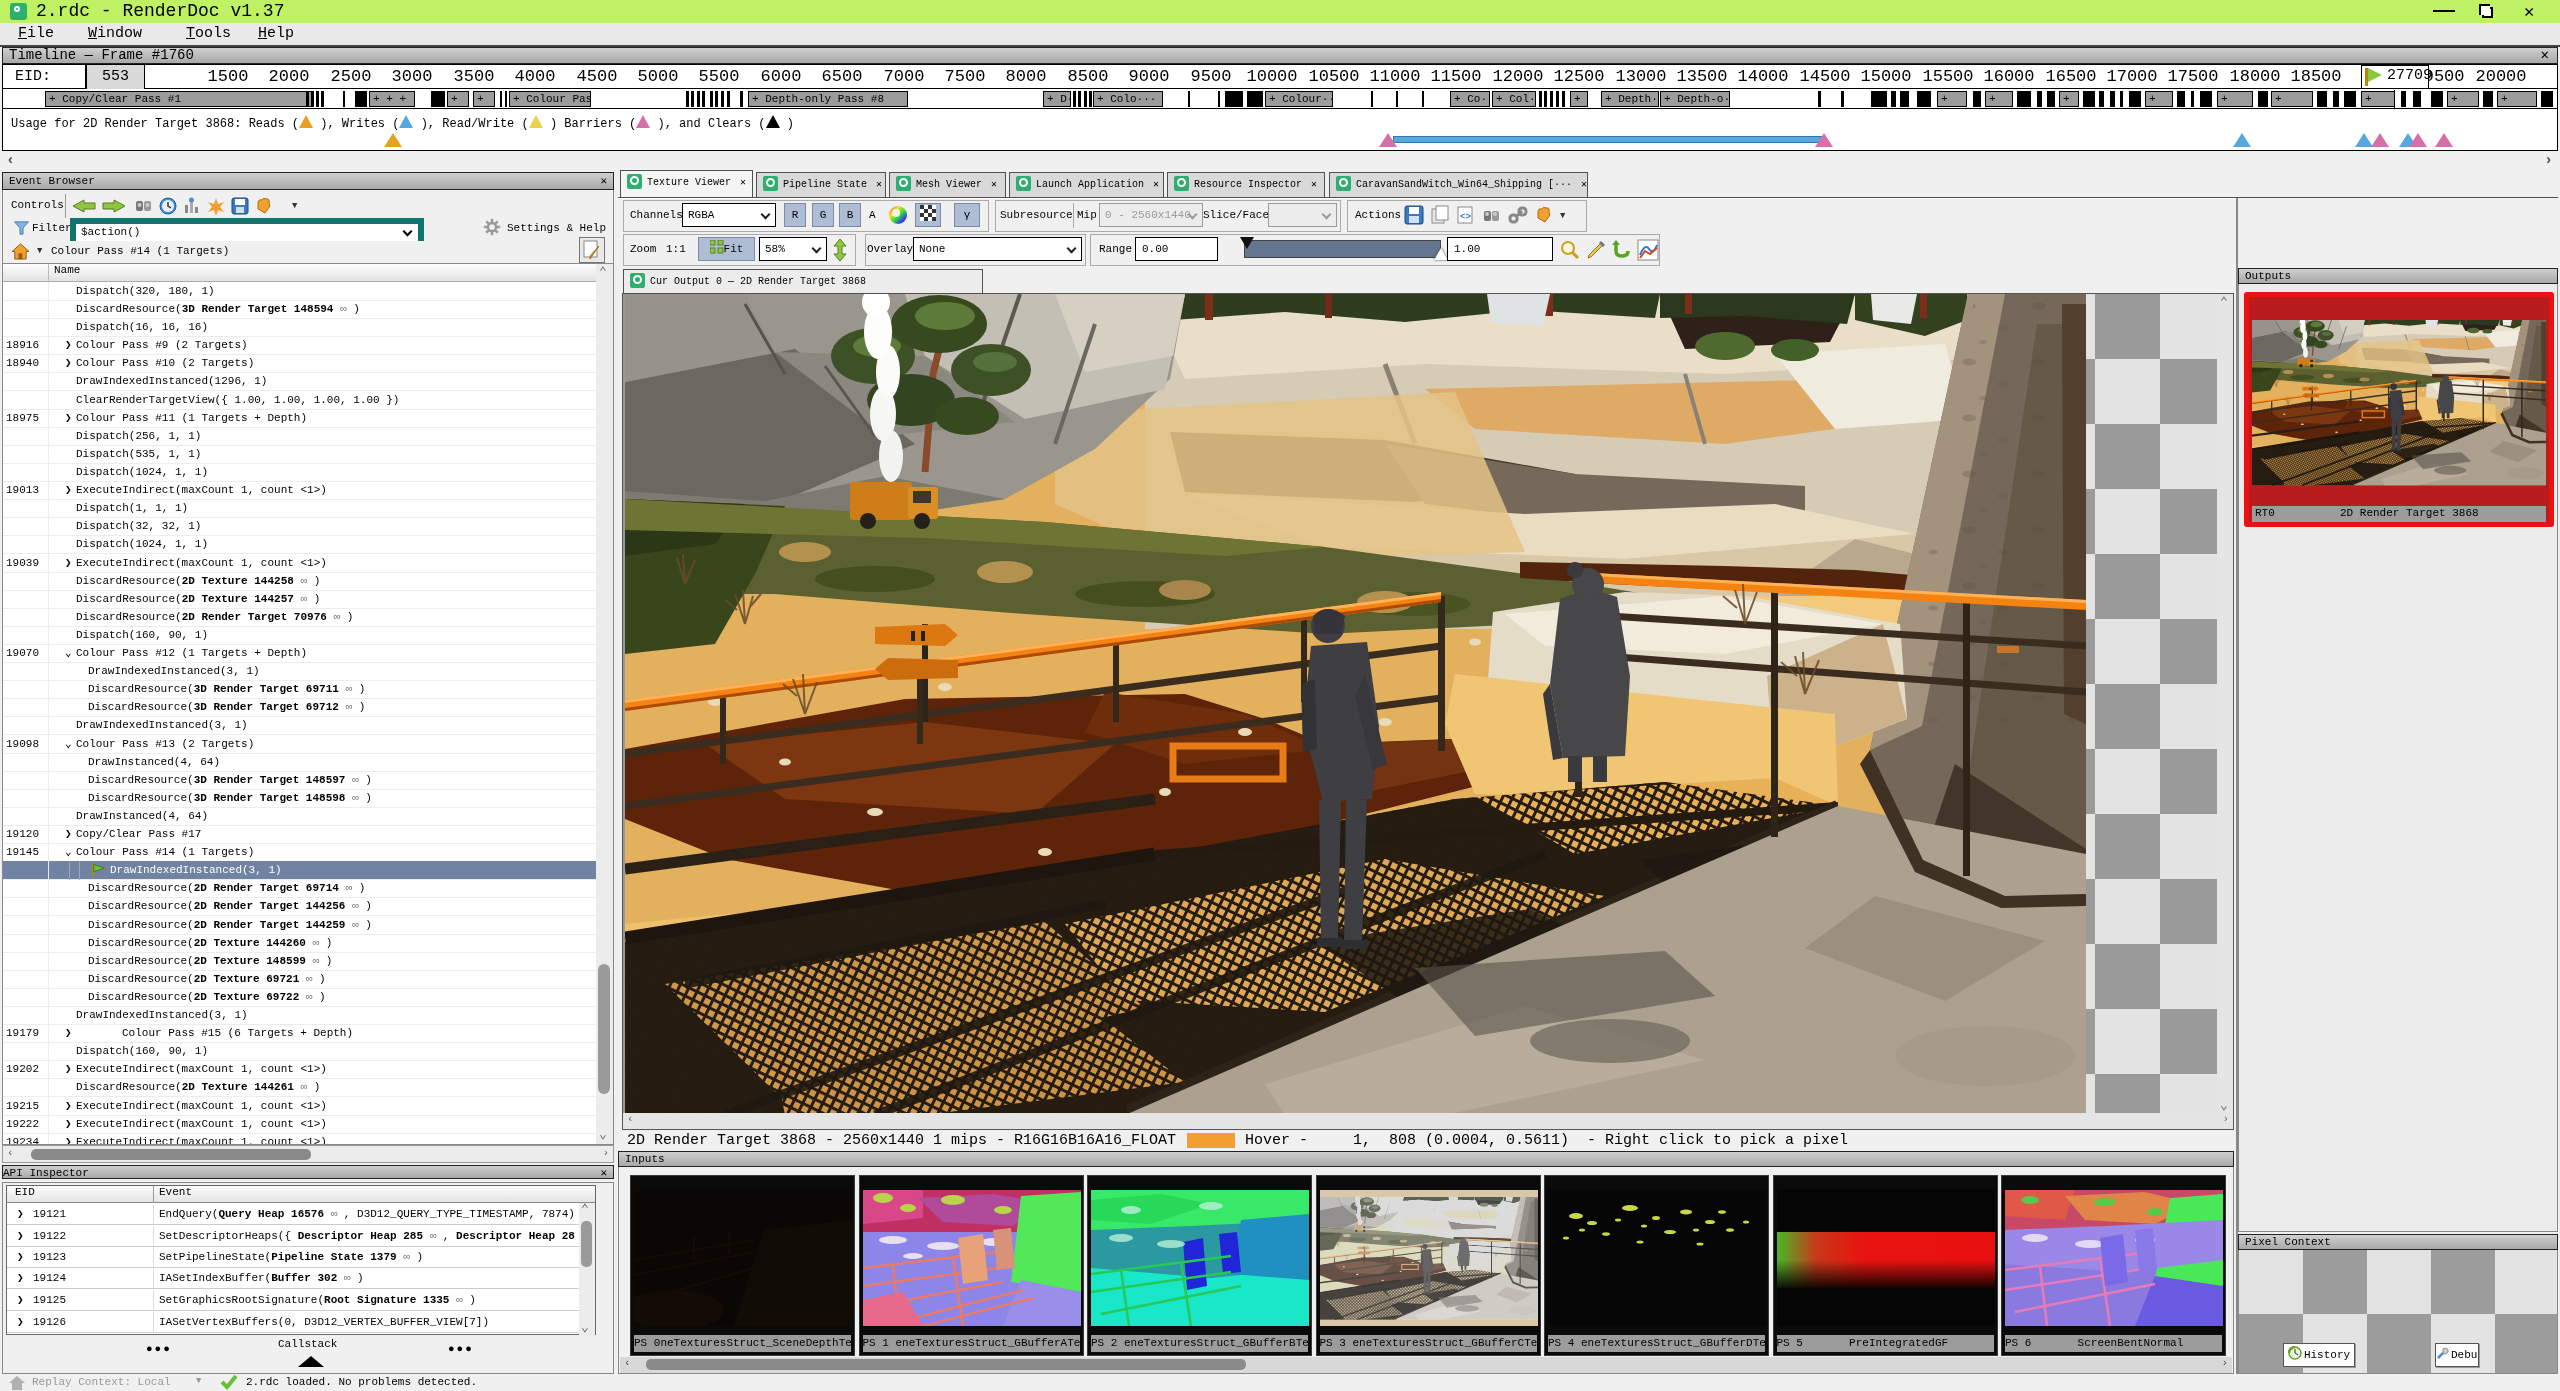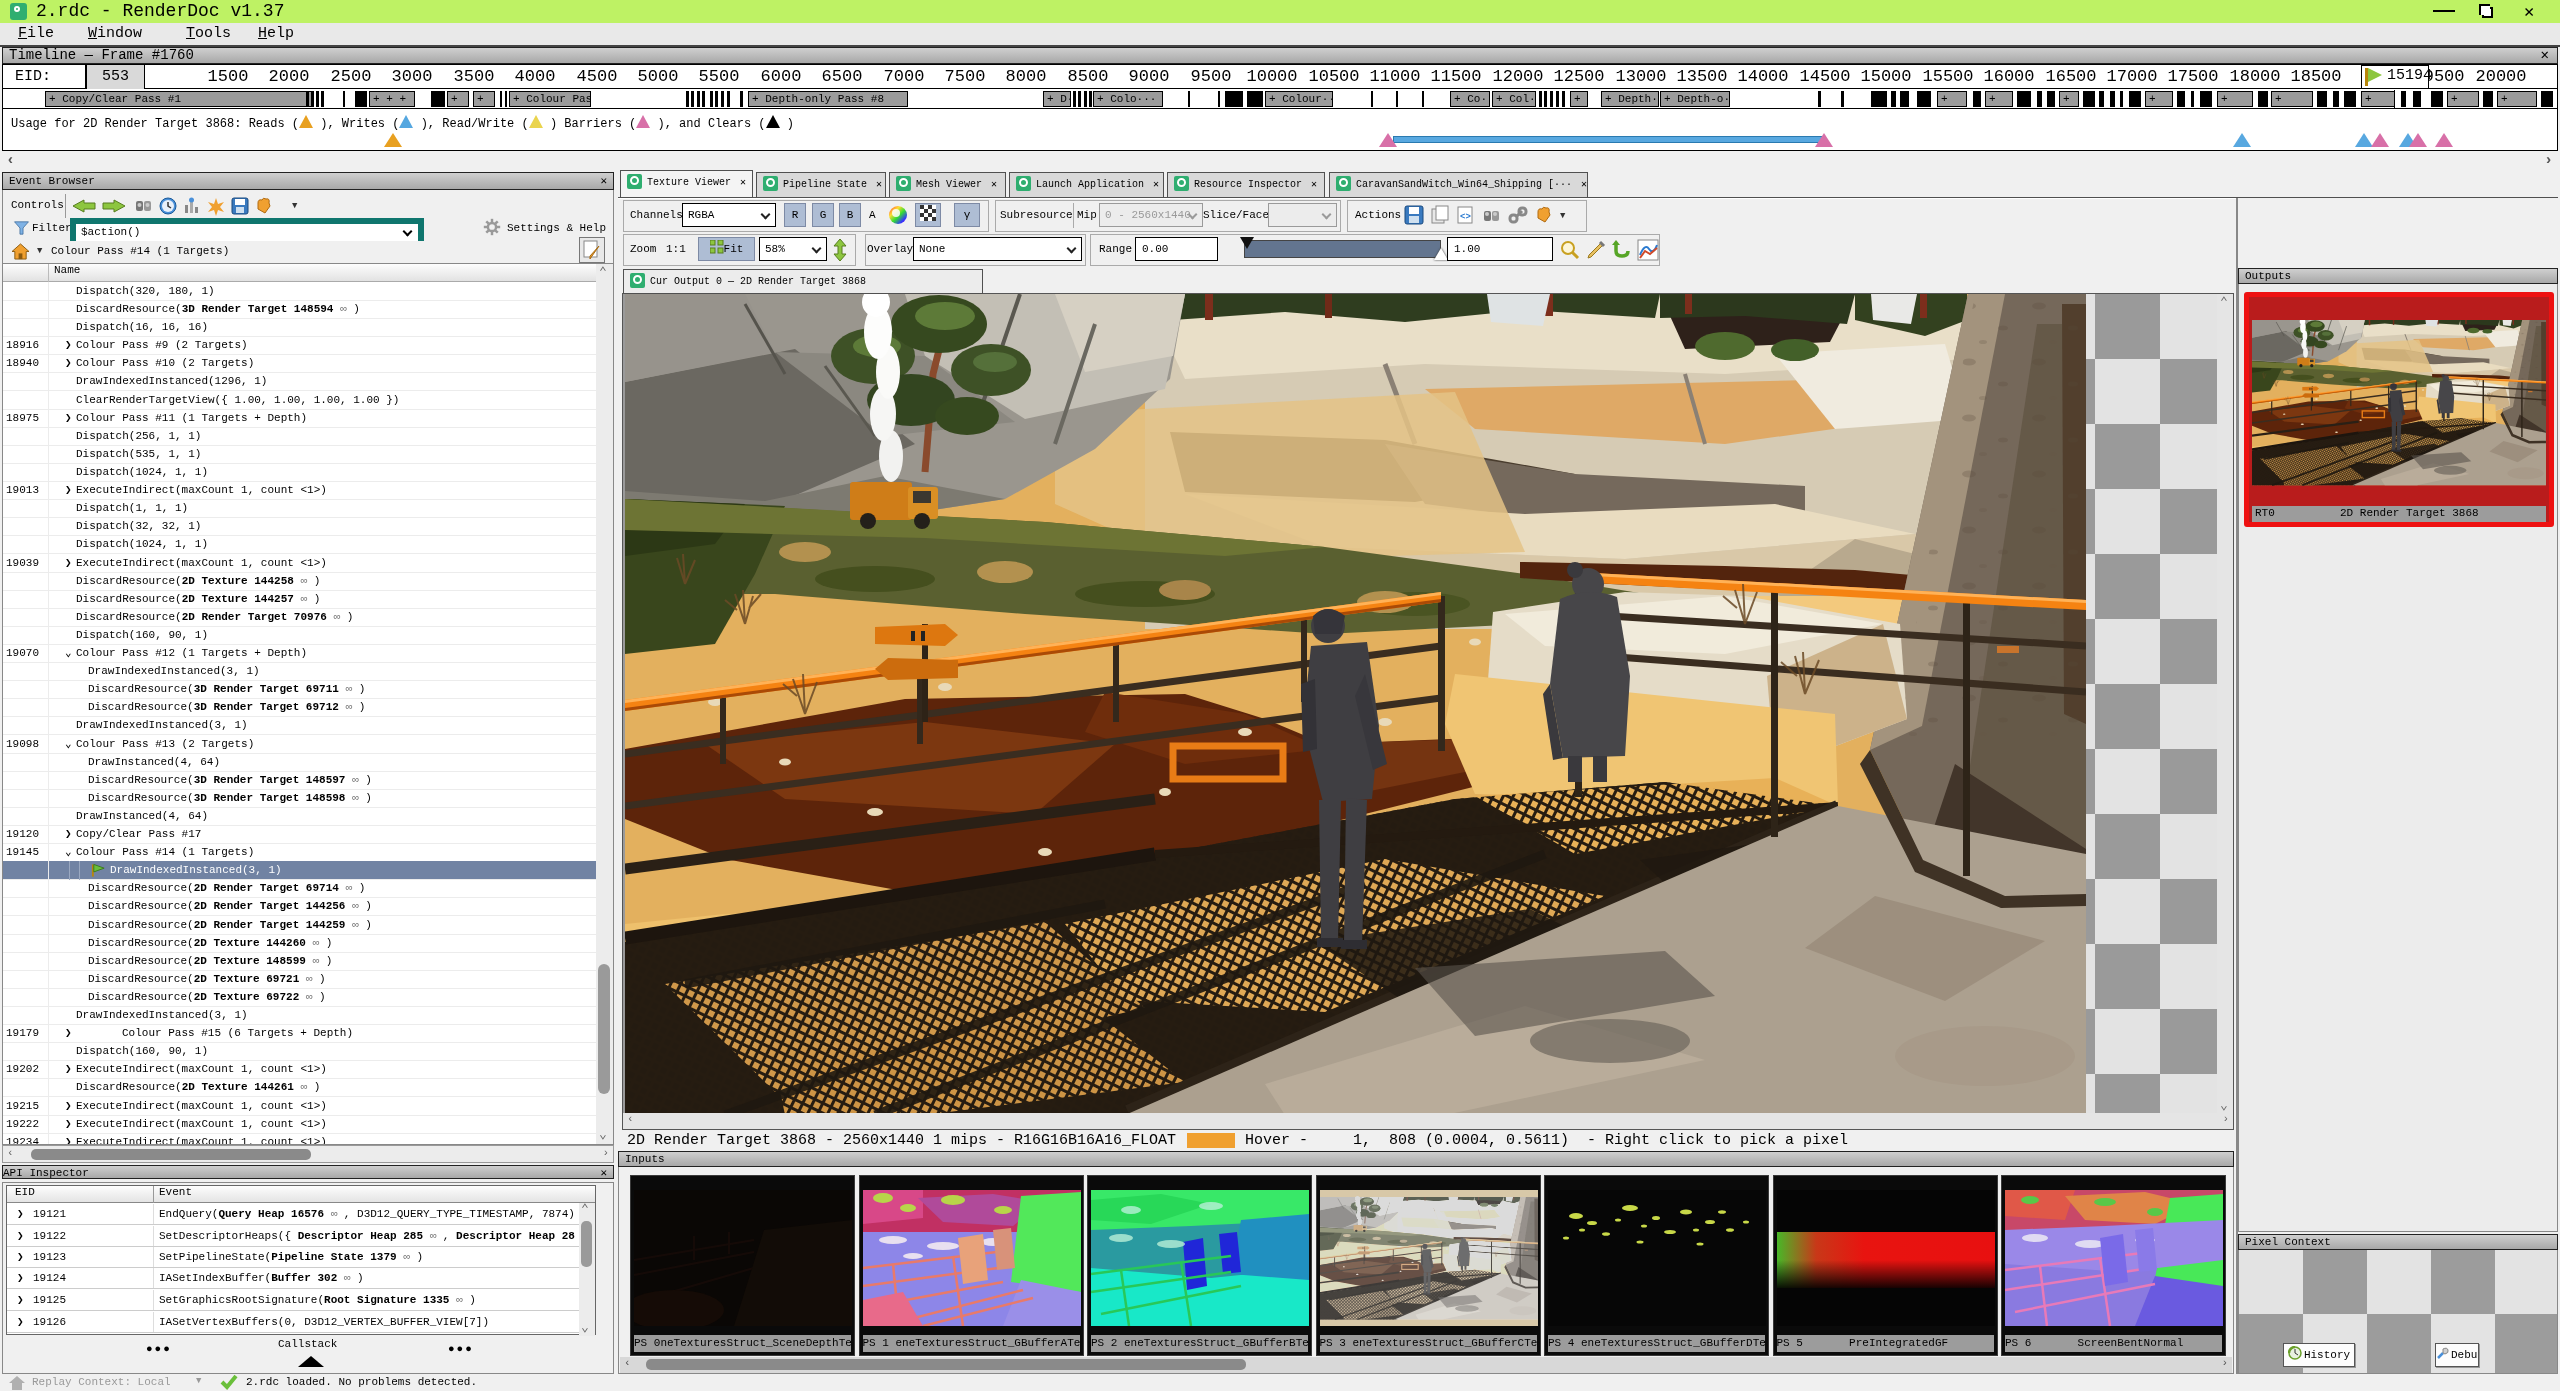--- a/index.html
+++ b/index.html
@@ -91,21 +91,21 @@
       <div class="tl-num" style="left:2068px;">16500</div>
       <div class="tl-num" style="left:2129px;">17000</div>
       <div class="tl-num" style="left:2190px;">17500</div>
       <div class="tl-num" style="left:2252px;">18000</div>
       <div class="tl-num" style="left:2313px;">18500</div>
       <div class="tl-num" style="left:2436px;">19500</div>
       <div class="tl-num" style="left:2498px;">20000</div>
       <div class="abs" style="left:2358px;top:0;width:68px;height:24px;background:#fff;border:1px solid #000;"></div>
       <div class="abs" style="left:2362px;top:3px;width:3px;height:18px;background:#b8860b;"></div>
       <div class="abs" style="left:2365px;top:3px;width:0;height:0;border-top:7px solid transparent;border-bottom:7px solid transparent;border-left:14px solid #8dc63f;"></div>
-      <div class="abs" style="left:2384px;top:2px;font-size:15px;">15194</div>
+      <div class="abs" style="left:2384px;top:2px;font-size:15px;">27709</div>
     </div>
     <div class="abs" style="left:0;top:25px;width:2554px;height:19px;border-bottom:1px solid #000;">
       <div class="passbar" style="left:42px;width:268px;">+ Copy/Clear Pass #1</div>
       <div class="ptick" style="left:303px;width:3px;"></div>
       <div class="ptick" style="left:308px;width:3px;"></div>
       <div class="ptick" style="left:313px;width:3px;"></div>
       <div class="ptick" style="left:318px;width:3px;"></div>
       <div class="ptick" style="left:340px;width:2px;"></div>
       <div class="ptick" style="left:352px;width:12px;"></div>
       <div class="passbar" style="left:366px;width:46px;">+ + +</div>

